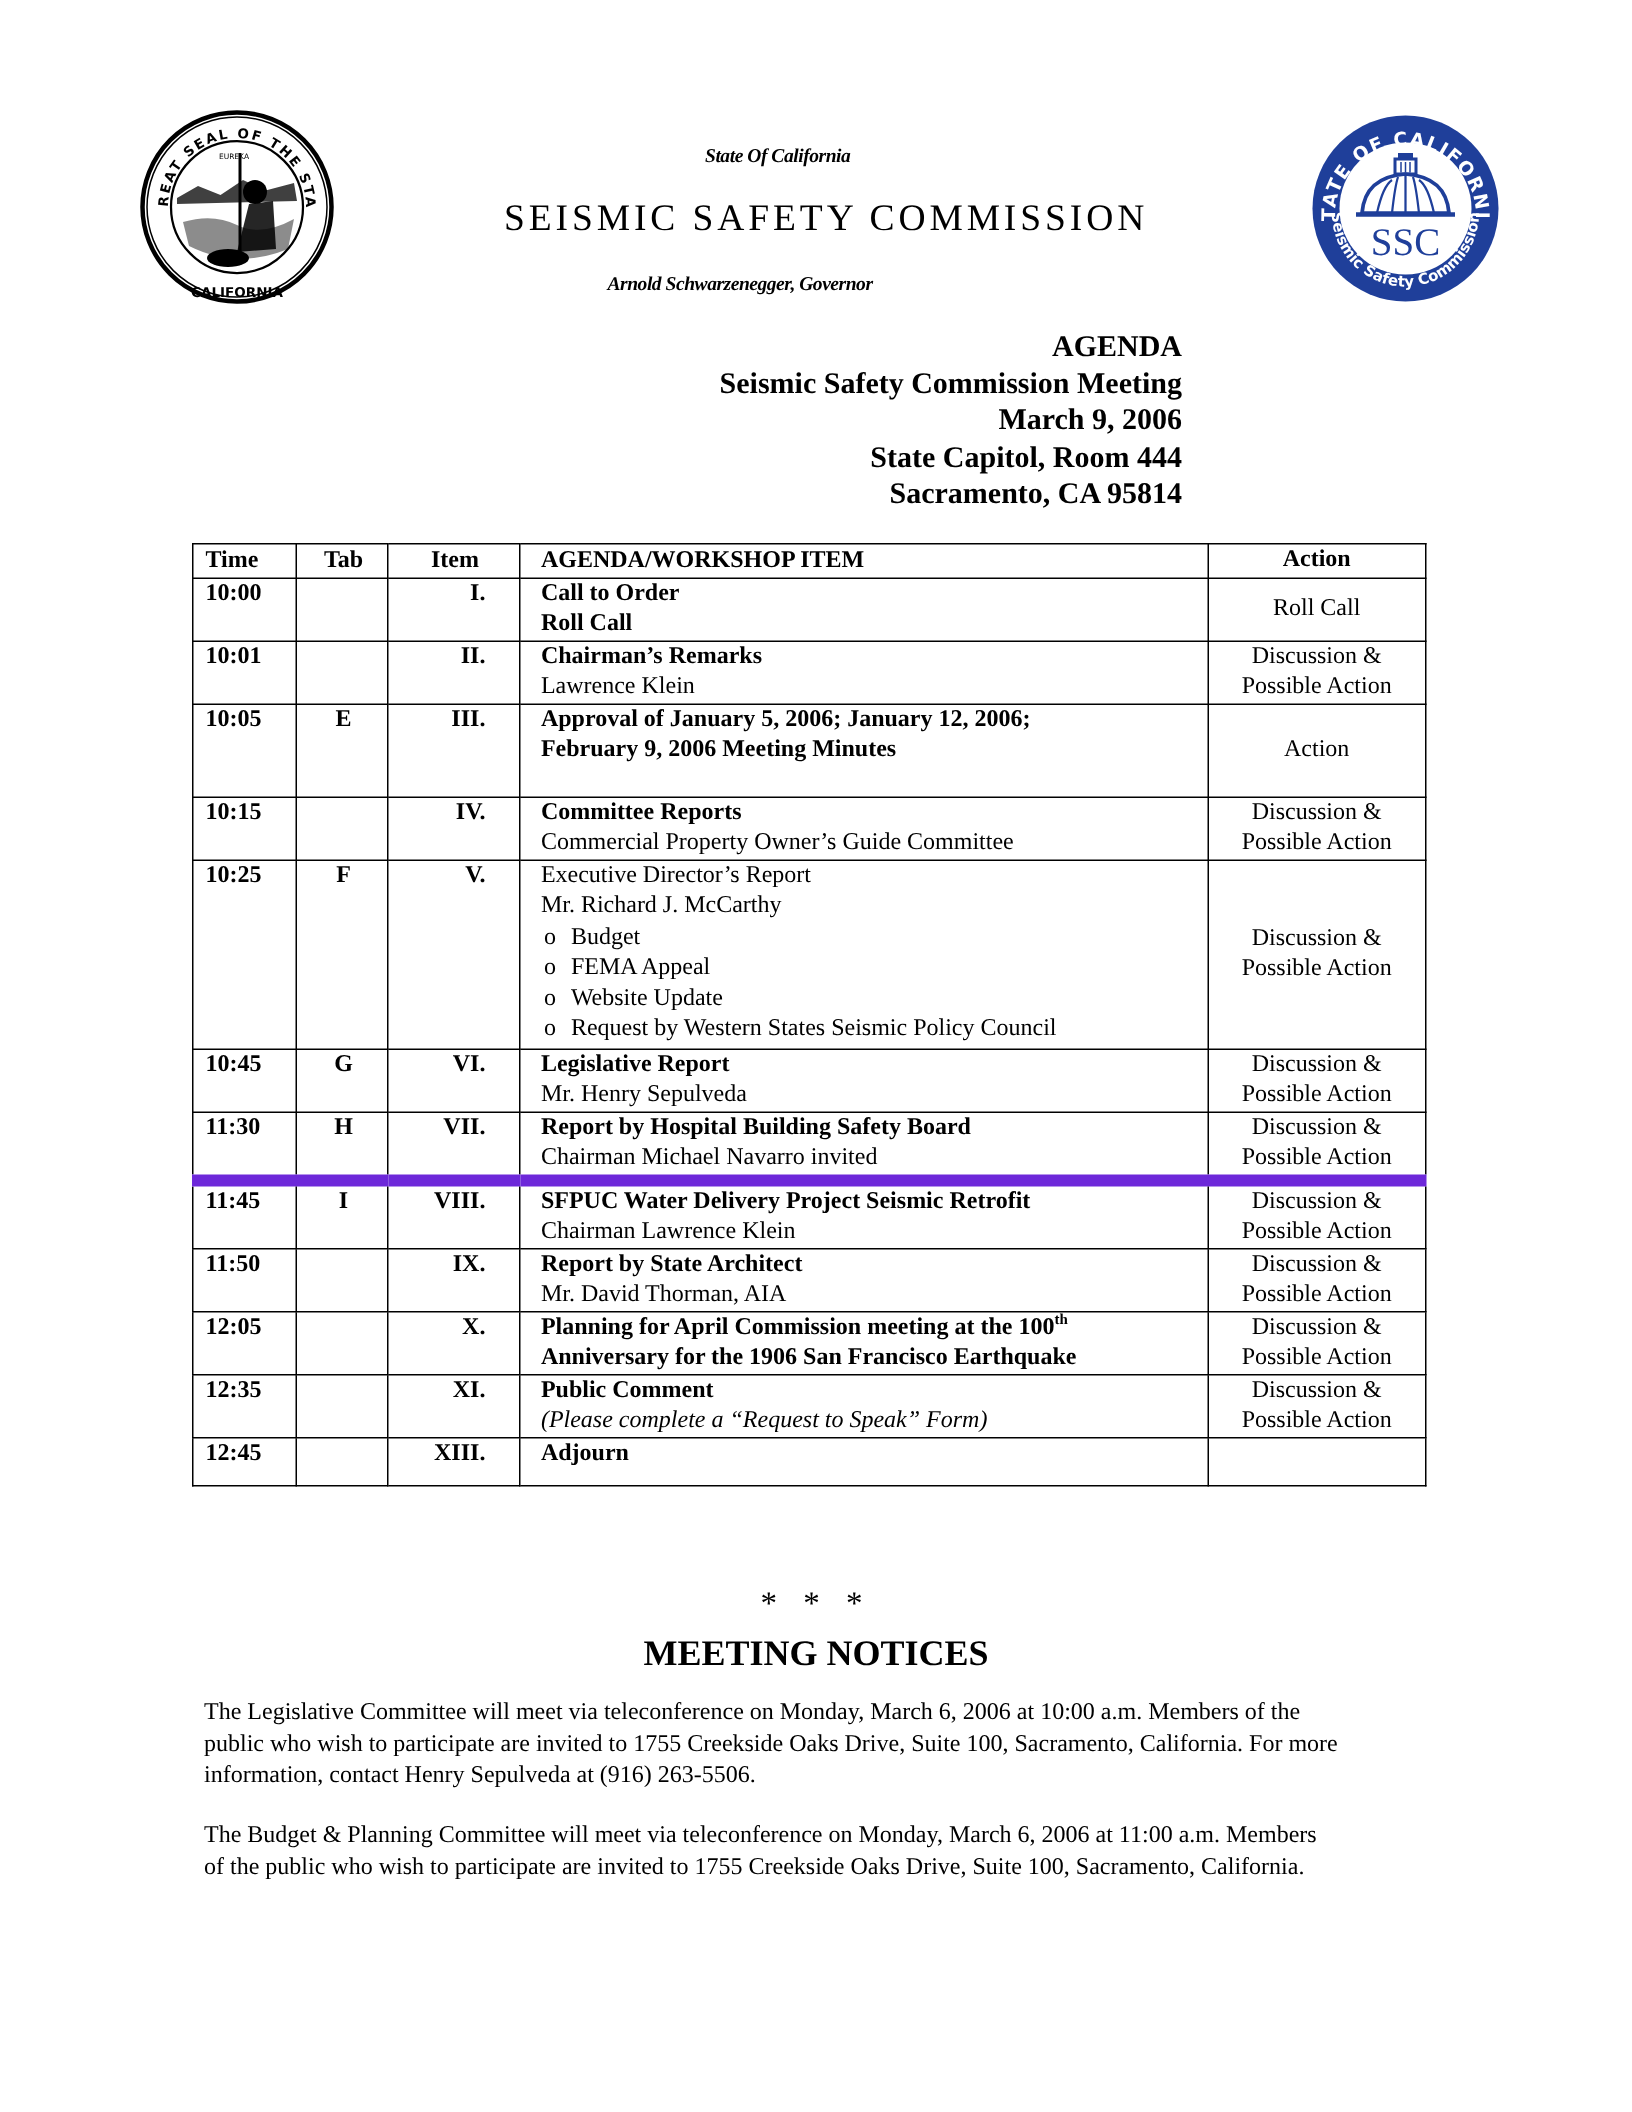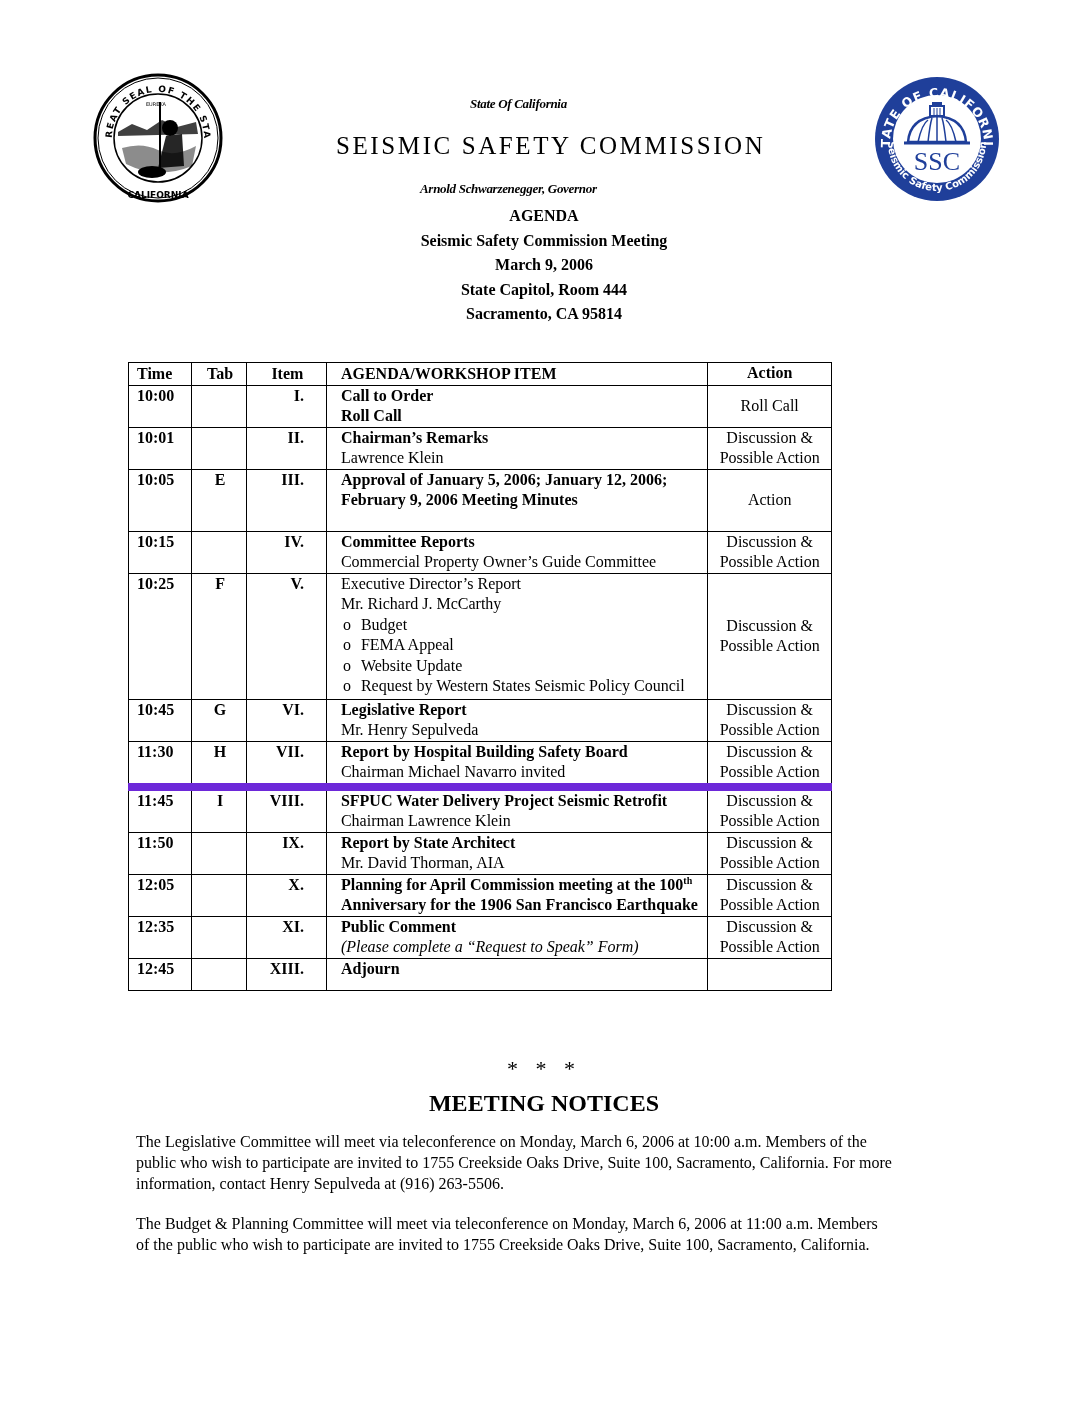--- a/index.html
+++ b/index.html
@@ -6,26 +6,26 @@
   body {
     width: 1088px; height: 1408px; position: relative; overflow: hidden;
     font-family: "Liberation Serif", "DejaVu Serif", serif; color: #000;
   }
   .seal-left { position: absolute; left: 92px; top: 72px; width: 132px; height: 132px; }
   .seal-right { position: absolute; left: 866px; top: 76px; width: 142px; height: 126px; }
 
   .header-block { position: absolute; left: 300px; top: 96px; width: 540px; text-align: center; }
   .state-of { font-style: italic; font-weight: bold; font-size: 13px; letter-spacing: -0.3px; position: absolute; left: 170px; top: 0; white-space: nowrap; }
   .ssc-title { font-size: 25px; letter-spacing: 2.6px; position: absolute; left: 36px; top: 36px; white-space: nowrap; }
-  .governor { font-style: italic; font-weight: bold; font-size: 13px; letter-spacing: -0.3px; position: absolute; left: 120px; top: 85px; white-space: nowrap; }
-
-  .agenda-head { position: absolute; left: 300px; top: 204px; width: 488px; text-align: center; font-weight: bold; font-size: 16px; line-height: 24.5px; }
+  .governor { font-style: italic; font-weight: bold; font-size: 13px; letter-spacing: -0.3px; position: absolute; left: 105px; top: 85px; white-space: nowrap; }
+
+  .agenda-head { position: absolute; left: 300px; top: 219px; width: 488px; text-align: right; font-weight: bold; font-size: 20px; line-height: 24.5px; }
 
   table.agenda {
-    position: absolute; left: 128px; top: 362px; width: 704px;
+    position: absolute; left: 128px; top: 362px; width: 823px;
     border-collapse: collapse; font-size: 16px; line-height: 20.5px;
   }
   table.agenda td, table.agenda th {
     border: 1.5px solid #000; vertical-align: top; padding: 0 6px 0 8px;
   }
   table.agenda th { font-weight: bold; padding-top: 1px; padding-bottom: 0; height: 19px; }
   .c-time { width: 52px; font-weight: bold; text-align: left; padding-left: 8px !important; }
   .c-tab { width: 44px; font-weight: bold; text-align: center; }
   .c-item { width: 54px; font-weight: bold; text-align: right; padding-right: 22px !important; }
   .c-desc { width: 424px; text-align: left; padding-left: 14px !important; }

